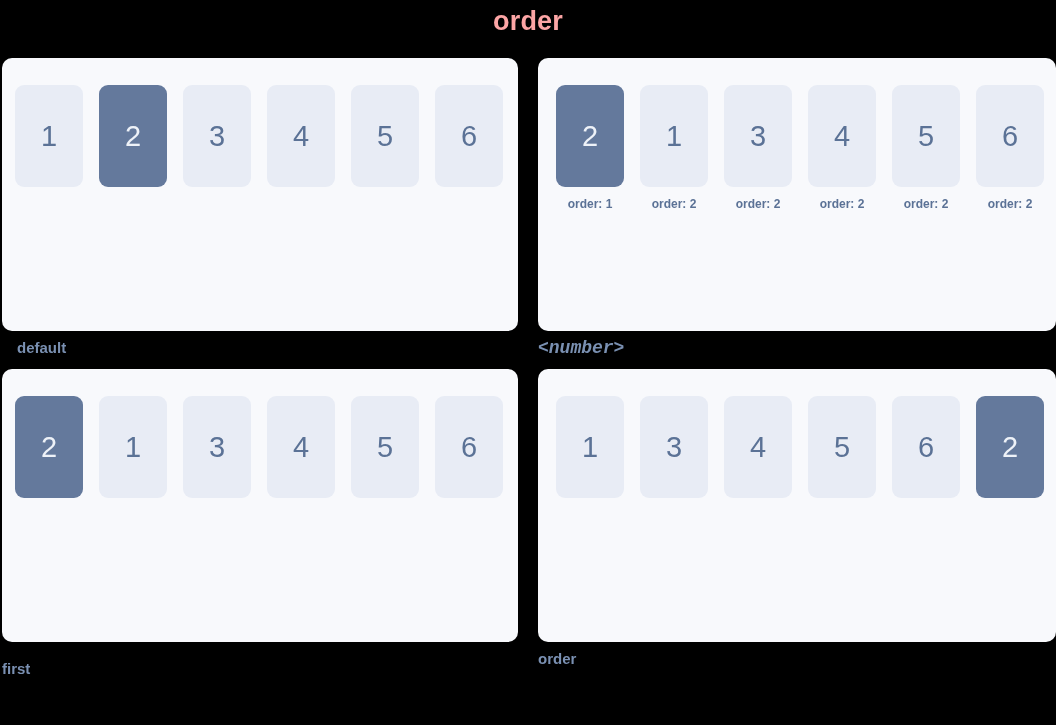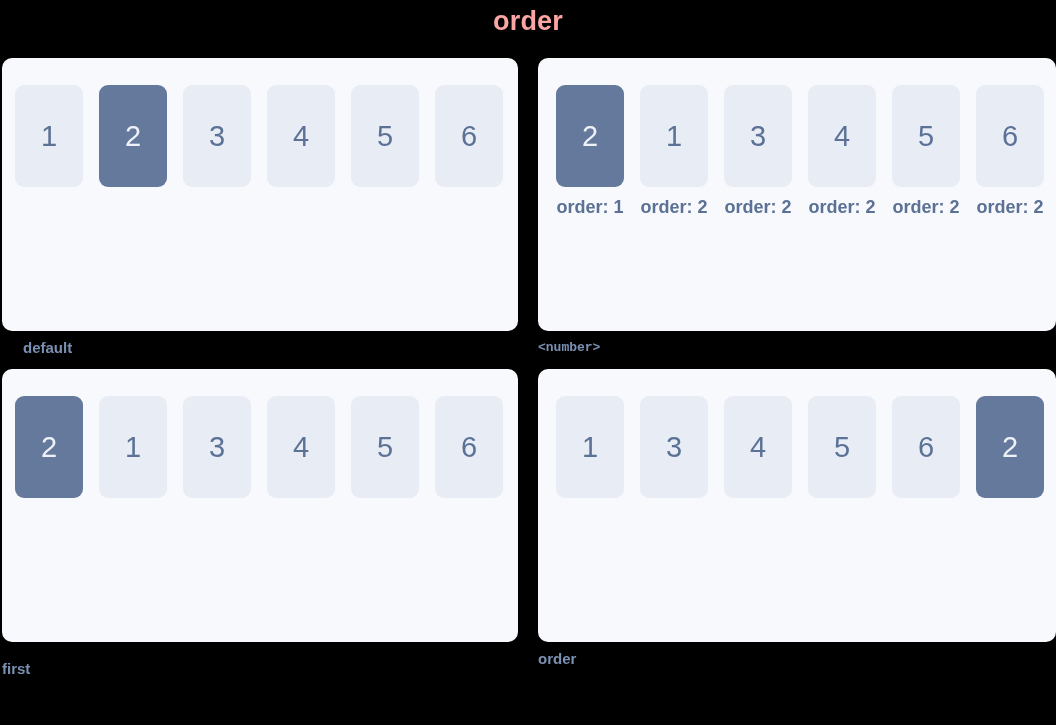--- a/index.html
+++ b/index.html
@@ -75,38 +75,39 @@
     flex: 0 0 auto;
   }
 
   .box.highlight {
     background: #64799c;
     color: #eef2f8;
   }
 
   .order-label {
     margin-top: 10px;
-    font-size: 18px;
+    font-size: 12px;
     font-weight: bold;
     color: #5b7296;
     white-space: nowrap;
   }
 
   .caption {
     position: absolute;
     font-size: 15px;
     font-weight: bold;
     color: #7a90b2;
     line-height: 18px;
     white-space: nowrap;
   }
   .caption.mono {
     font-family: "Liberation Mono", "DejaVu Sans Mono", monospace;
-    font-size: 13px;
+    font-size: 18px;
     letter-spacing: 0px;
+    font-style: italic;
   }
 </style>
 </head>
 <body>
 
 <div class="page-title">order</div>
 
 <div class="grid">
 
   <div class="demo-cell" style="left:2px; top:0px; width:516px;">
@@ -127,21 +128,21 @@
         </div>
         <div class="item-wrap">
           <div class="box">5</div>
         </div>
         <div class="item-wrap">
           <div class="box">6</div>
         </div>
 
       </div>
     </div>
-    <div class="caption" style="left:21px; top:281px;">default</div>
+    <div class="caption" style="left:15px; top:281px;">default</div>
   </div>
 
   <div class="demo-cell" style="left:538px; top:0px; width:518px;">
     <div class="panel" style="width:518px; height:273px; padding-left:18px;">
       <div class="row">
 
         <div class="item-wrap">
           <div class="box highlight">2</div>
           <div class="order-label">order: 1</div>
         </div>

